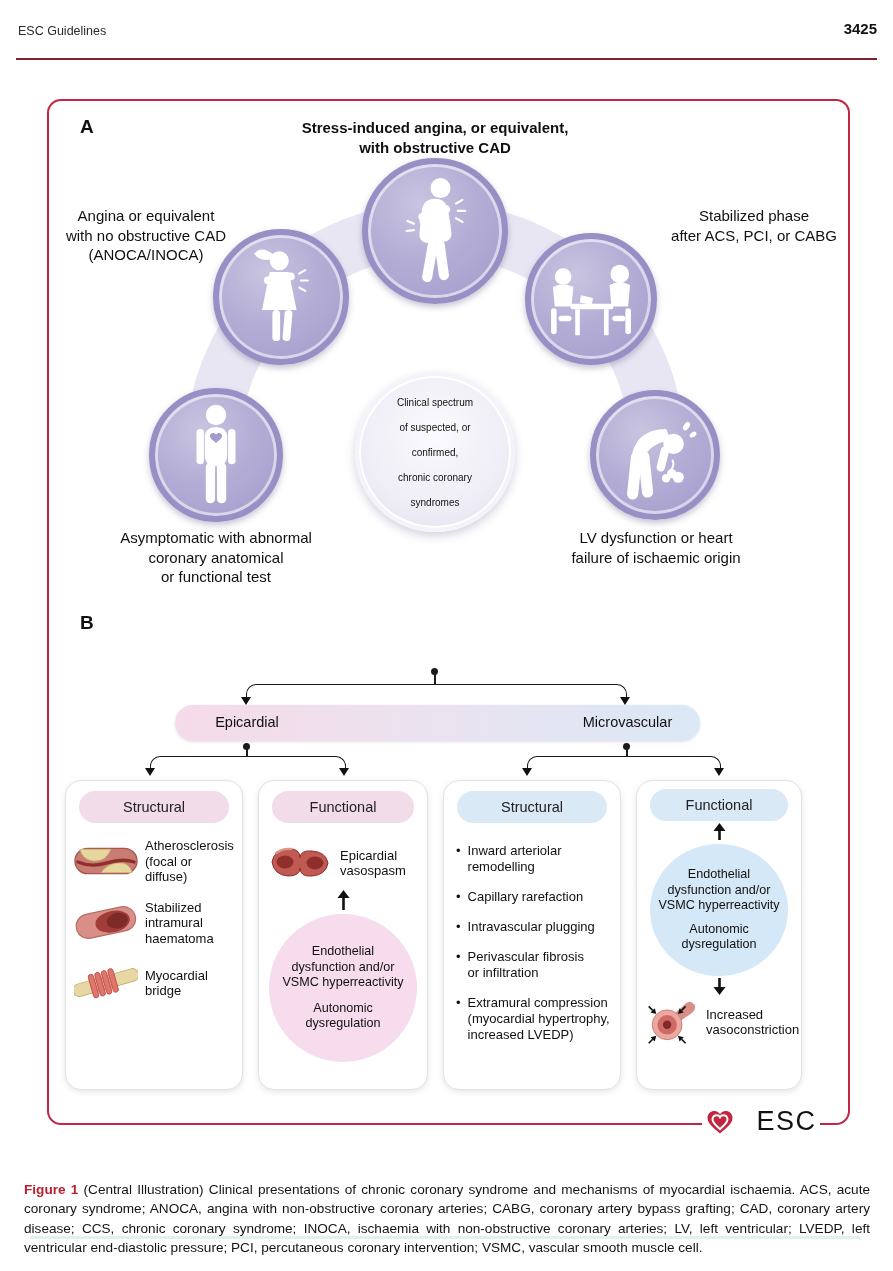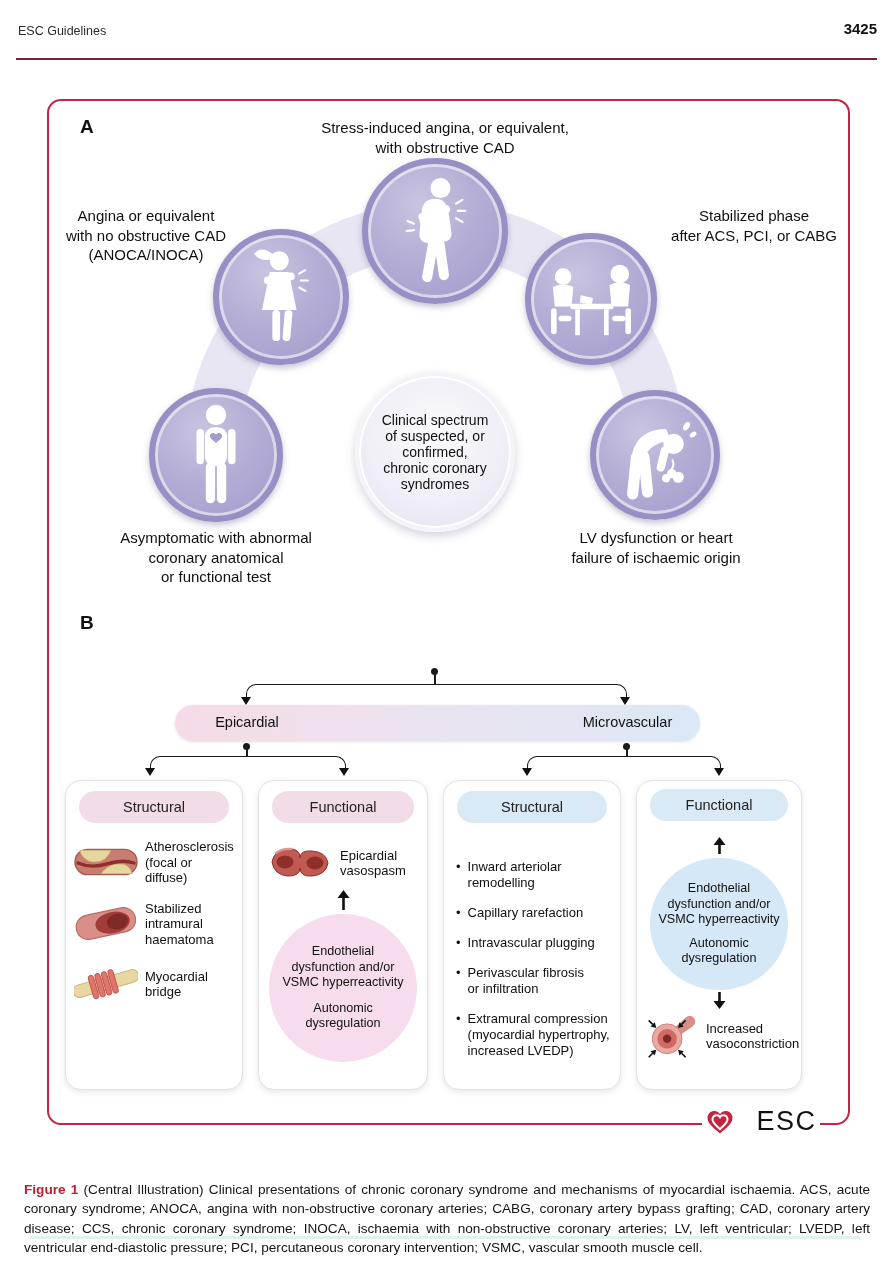--- a/index.html
+++ b/index.html
@@ -25,41 +25,41 @@
 
   .pcircle{border-radius:50%;z-index:2;
      background:radial-gradient(circle at 38% 30%, #c9c4e0 0%, #b4aed6 45%, #a29acb 100%);
      border:6px solid #998fc4;box-shadow:inset 0 0 0 3px rgba(255,255,255,.55), 0 3px 6px rgba(90,85,130,.35);
      box-sizing:border-box;display:flex;align-items:center;justify-content:center;}
   .ccircle{left:355px;top:372px;width:160px;height:160px;border-radius:50%;z-index:2;
      background:radial-gradient(circle at 50% 38%, #fbfafd 0%, #efedf6 60%, #e3e0ee 100%);
      border:4px solid #f4f3f9;box-shadow:0 4px 10px rgba(110,105,150,.3), inset 0 0 0 2px #fff;
      box-sizing:border-box;display:flex;align-items:center;justify-content:center;}
   .a-caption{font-size:15px;line-height:19.5px;color:#101010;z-index:3;}
-  .c-caption{font-size:14px;line-height:16px;color:#101010;}
+  .c-caption{font-size:10px;line-height:25px;color:#101010;}
 
   
   .root-box{left:255px;top:616px;width:364px;height:50px;border-radius:14px;
      background:linear-gradient(90deg,#f6dbe9 0%,#ece2ef 45%,#dbe8f6 100%);
      display:flex;align-items:center;justify-content:center;
      font-size:14px;line-height:18px;color:#111;box-shadow:0 1px 3px rgba(0,0,0,.12);}
   .level-bar{left:175px;top:705px;width:525px;height:36px;border-radius:18px;
      background:linear-gradient(90deg,#f6dbe9 0%,#ece2ef 45%,#dbe8f6 100%);
      box-shadow:0 1px 3px rgba(0,0,0,.12);}
   .bar-label{top:714px;font-size:14.5px;color:#111;text-align:center;}
 
   .dot{width:7px;height:7px;border-radius:50%;background:#1a1a1a;}
   .vline{width:2px;background:#1a1a1a;}
   .tree{border:1.8px solid #1a1a1a;border-bottom:none;border-radius:10px 10px 0 0;box-sizing:border-box;}
   .arrowhead{width:0;height:0;border-left:5.5px solid transparent;border-right:5.5px solid transparent;
      border-top:8px solid #111;}
 
   .card{top:780px;height:310px;background:#fff;border:1px solid #e3e3e6;border-radius:16px;
      box-shadow:0 2px 6px rgba(0,0,0,.10);box-sizing:border-box;}
-  .pill{margin:10px auto 16px auto;height:32px;border-radius:16px;display:flex;align-items:center;
+  .pill{margin:10px auto 0 auto;height:32px;border-radius:16px;display:flex;align-items:center;
      justify-content:center;font-size:14.5px;color:#222;}
   .pill.pink{background:#f3dcea;}
   .pill.blue{background:#d9e9f6;}
 
   .vrow{display:flex;align-items:center;gap:7px;padding:0 6px 0 8px;margin-top:15px;}
   .vrow .ic{flex:0 0 64px;display:flex;justify-content:center;}
   .vrow .lbl{font-size:13px;line-height:15.5px;color:#101010;}
 
   .bullets{padding:6px 10px 0 12px;}
   .bullet{display:flex;gap:7px;margin-top:14px;font-size:13px;line-height:16px;color:#101010;}
@@ -86,21 +86,21 @@
 
 <div class="page">
 
   <div class="abs hdr-left">ESC Guidelines</div>
   <div class="abs hdr-right">3425</div>
   <div class="abs hdr-rule"></div>
 
   <div class="abs frame"></div>
 
   <div class="abs panel-label" style="left:80px;top:116px;">A</div>
-  <div class="abs a-caption pre ctr" style="left:265px;top:118px;width:360px;">Stress-induced angina, or equivalent,
+  <div class="abs a-caption pre ctr" style="left:255px;top:118px;width:360px;font-weight:bold;">Stress-induced angina, or equivalent,
 with obstructive CAD</div>
   <div class="abs a-caption pre ctr" style="left:40px;top:206px;width:212px;">Angina or equivalent
 with no obstructive CAD
 (ANOCA/INOCA)</div>
   <div class="abs a-caption pre ctr" style="left:658px;top:206px;width:192px;">Stabilized phase
 after ACS, PCI, or CABG</div>
   <div class="abs a-caption pre ctr" style="left:110px;top:528px;width:212px;">Asymptomatic with abnormal
 coronary anatomical
 or functional test</div>
   <div class="abs a-caption pre ctr" style="left:545px;top:528px;width:222px;">LV dysfunction or heart

